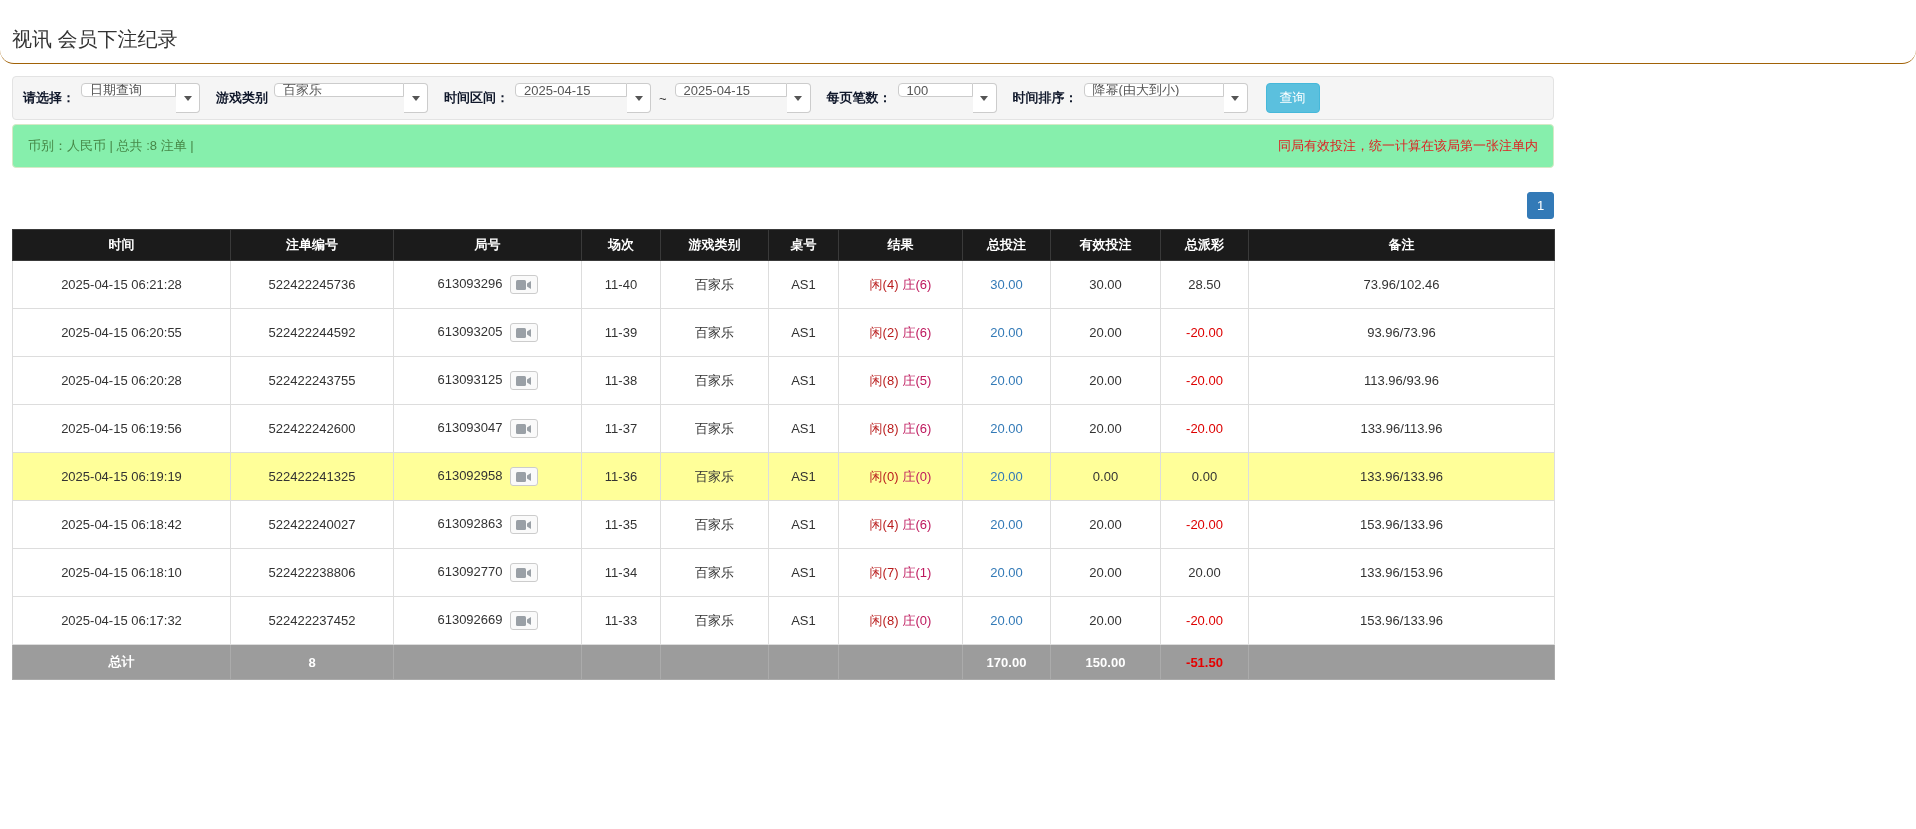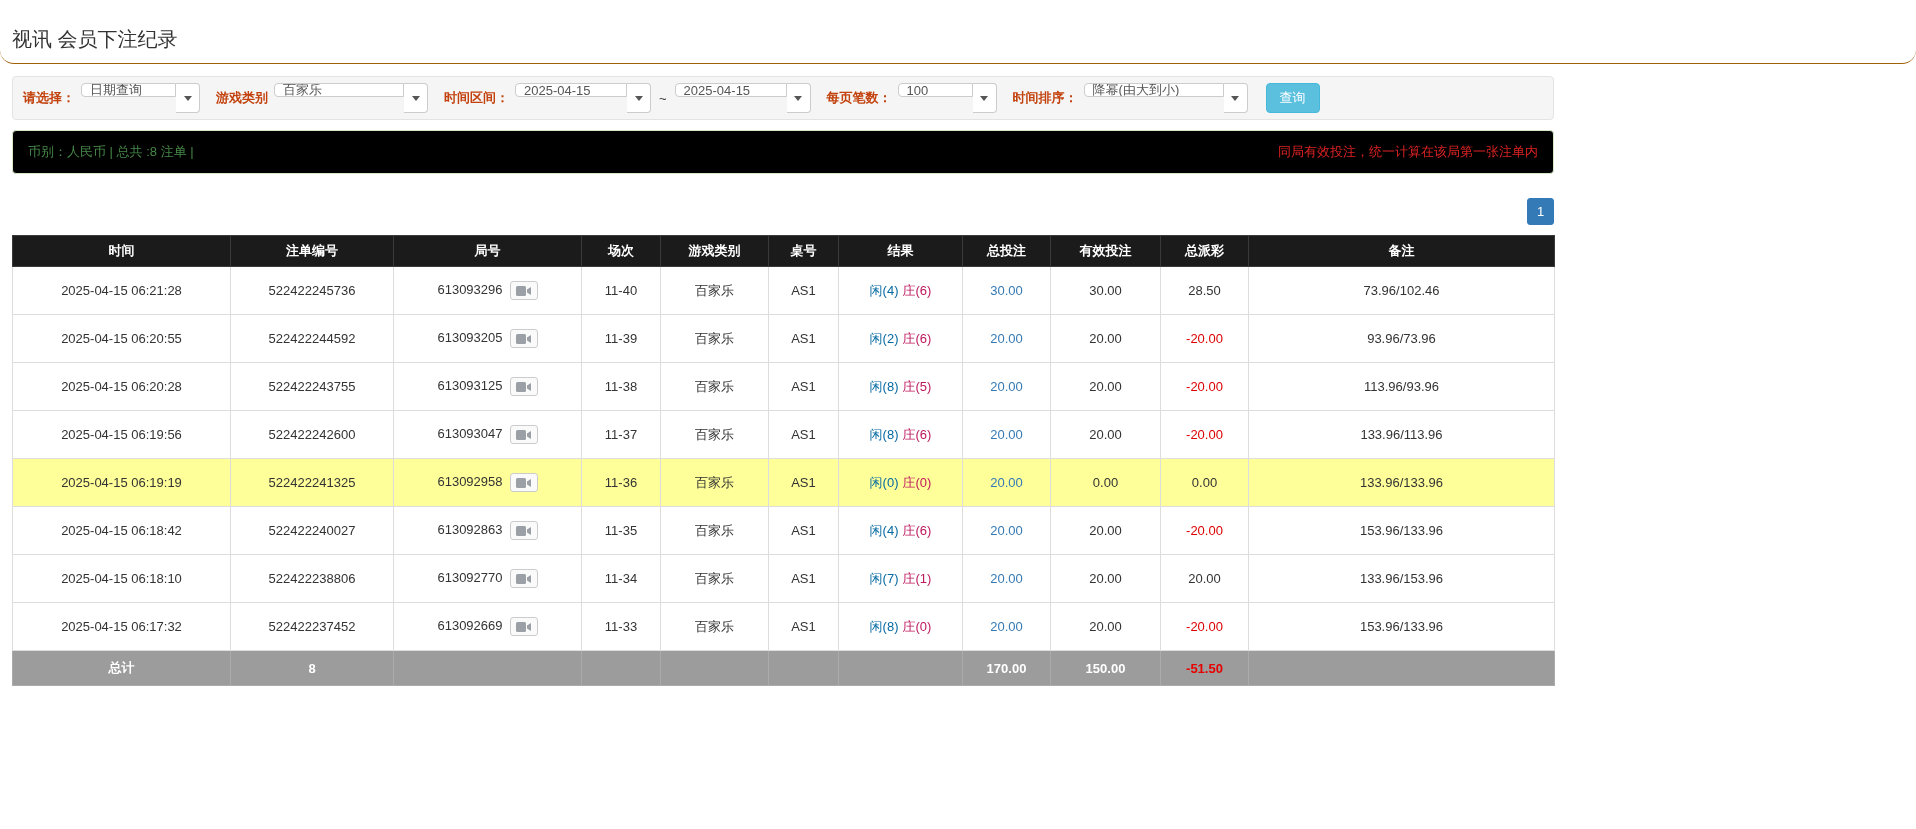--- a/index.html
+++ b/index.html
@@ -7,59 +7,59 @@
     font-family: "Liberation Sans", "DejaVu Sans", sans-serif; color: #333; }
 
   .page-header { padding: 26px 0 10px 12px; border-bottom: 1px solid #a16207; border-radius: 14px; }
   .page-header h1 { font-size: 20px; font-weight: 400; color: #333; }
 
   .container { width: 1542px; margin-left: 12px; }
 
   
   .filter-bar { margin-top: 12px; background: #f5f5f5; border: 1px solid #e3e3e3;
     border-radius: 4px; padding: 6px 10px; display: flex; align-items: center; gap: 6px; }
-  .flabel { color: #c2410c; font-weight: bold; font-size: 13px; white-space: nowrap; margin-left: 10px; }
+  .flabel { color: #0f172a; font-weight: bold; font-size: 13px; white-space: nowrap; margin-left: 10px; }
   .flabel.first { margin-left: 0; }
   .combo { display: inline-flex; height: 30px; }
   .combo-input { height: 14px; border: 1px solid #ccc; border-radius: 4px 0 0 4px;
     padding: 0 8px; font-size: 13px; color: #555; background: #fff; font-family: inherit; }
   .combo-btn { width: 24px; height: 30px; border: 1px solid #ccc; border-left: none;
     border-radius: 0 4px 4px 0; background: #fff; display: flex; align-items: center;
     justify-content: center; cursor: pointer; }
   .caret { width: 0; height: 0; border-left: 4px solid transparent;
     border-right: 4px solid transparent; border-top: 5px solid #555; }
   .w95 { width: 95px; } .w130 { width: 130px; } .w112 { width: 112px; }
   .w75 { width: 75px; } .w140 { width: 140px; }
   .tilde { font-size: 13px; color: #333; margin: 0 2px; }
   .btn-search { margin-left: 12px; background: #5bc0de; border: 1px solid #46b8da;
     color: #fff; font-size: 13px; height: 30px; padding: 0 13px; border-radius: 4px;
     cursor: pointer; font-family: inherit; }
 
   
-  .info-bar { margin-top: 10px; background: #000000; border: 1px solid #d6e9c6;
+  .info-bar { margin-top: 4px; background: #86efac; border: 1px solid #d6e9c6;
     border-radius: 4px; padding: 12px 15px; display: flex; justify-content: space-between;
     align-items: center; font-size: 13px; }
   .info-left { color: #468847; }
   .info-right { color: #dd2222; }
 
   
   .pagination-row { text-align: right; }
   .pagination-row.top { margin-top: 24px; }
   .page-btn { min-width: 27px; height: 27px; background: #337ab7; border: 1px solid #337ab7;
     color: #fff; font-size: 13px; border-radius: 3px; cursor: pointer; font-family: inherit; }
 
   
   table { width: 1542px; table-layout: fixed; border-collapse: collapse;
     margin-top: 10px; font-size: 13px; }
   thead th { background: #1b1b1b; color: #fff; font-weight: bold; padding: 6px 4px;
     border: 1px solid #3a3a3a; text-align: center; }
   tbody td { border: 1px solid #ddd; text-align: center; padding: 14px 5px;
     color: #333; background: #fff; overflow: hidden; white-space: nowrap; }
   tr.highlight td { background: #ffff99; }
-  .player { color: #0369a1; }
+  .player { color: #b91c1c; }
   .banker { color: #be185d; margin-left: 4px; }
   .bet-link { color: #337ab7; text-decoration: none; cursor: pointer; }
   td.neg, .neg { color: #dd0000; }
   tbody.summary td { background: #9c9c9c; color: #fff; font-weight: bold;
     padding: 8px 5px; border: 1px solid #ababab; }
   tbody.summary td.neg { color: #e60000; }
   .video-btn { margin-left: 7px; border: 1px solid #ccc; border-radius: 3px;
     background: #fafafa; padding: 3px 5px 2px 5px; cursor: pointer; vertical-align: middle;
     line-height: 0; }
 </style>

